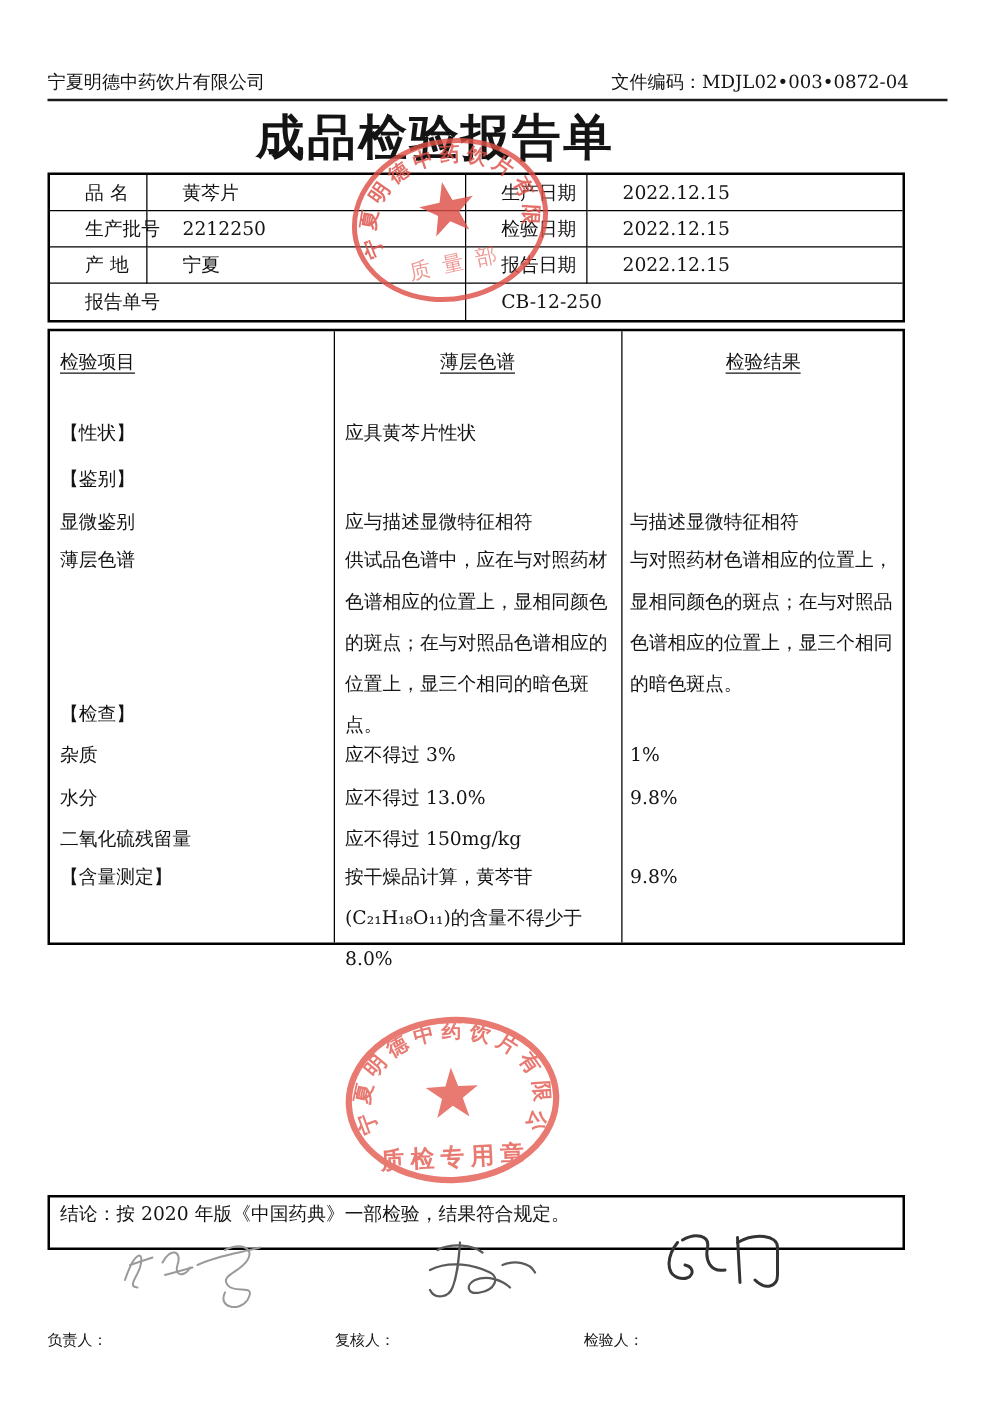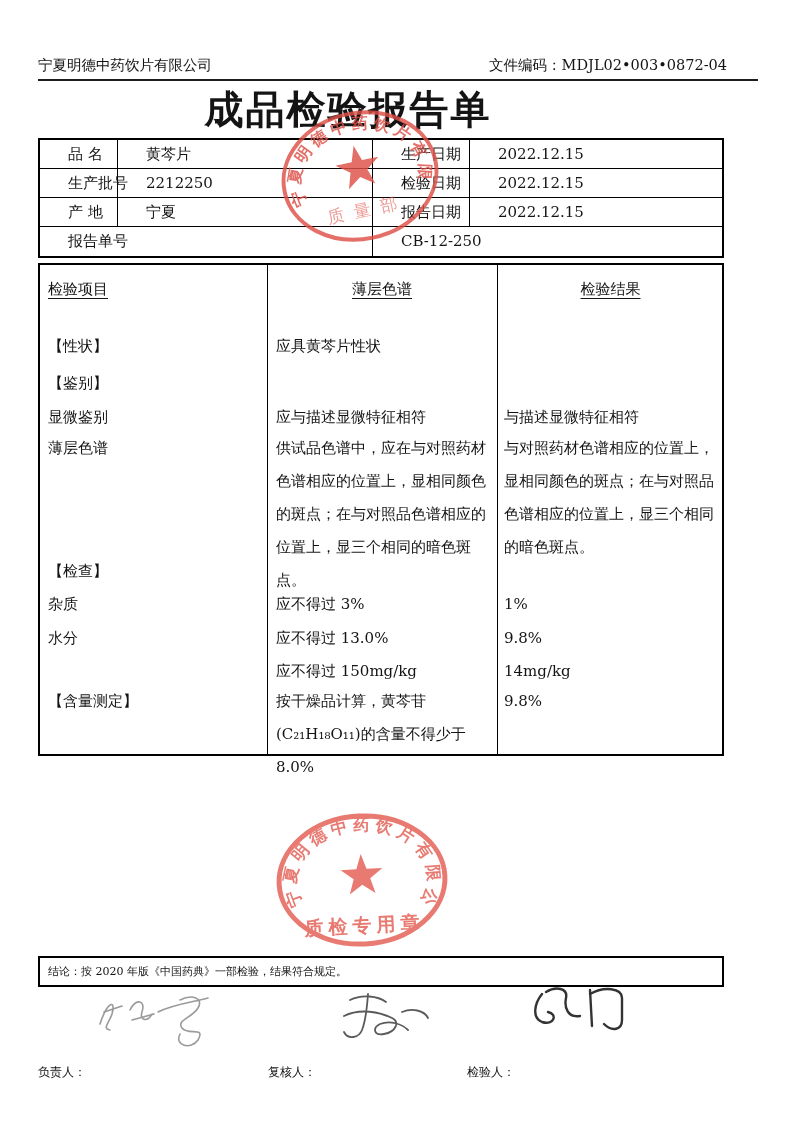--- a/index.html
+++ b/index.html
@@ -28,22 +28,22 @@
   .vline{position:absolute;top:0;bottom:0;width:1px;background:#000;}
   .v1{left:227px;} .v2{left:457px;}
   .tb{position:absolute;font-size:15px;line-height:33px;}
   .c1{left:8px;width:214px;}
   .c2{left:236px;width:217px;}
   .c3{left:464px;width:216px;}
   .colhead{text-decoration:underline;text-underline-offset:4px;}
   .center{text-align:center;}
   .h2{left:227px;width:230px;} .h3{left:457px;width:227px;}
   
-  .concl{position:absolute;left:38px;top:956px;width:686px;height:31px;
-         border:2px solid #000;box-sizing:border-box;font-size:11px;
+  .concl{position:absolute;left:38px;top:956px;width:686px;height:44px;
+         border:2px solid #000;box-sizing:border-box;font-size:15px;
          line-height:27px;padding-left:8px;}
   
   .flabel{position:absolute;top:1064px;font-size:12px;}
   .f1{left:38px;} .f2{left:268px;} .f3{left:467px;}
   
   .stamp{position:absolute;pointer-events:none;}
   .stamp-top{left:276px;top:102px;transform:rotate(-12deg);}
   .stamp-bottom{left:262px;top:810px;transform:rotate(-3deg);}
   .sig{position:absolute;pointer-events:none;}
 </style>
@@ -104,22 +104,22 @@
     <div class="tb c1" style="top:290px">【检查】</div>
 
     <div class="tb c1" style="top:323px">杂质</div>
     <div class="tb c2" style="top:323px">应不得过 3%</div>
     <div class="tb c3" style="top:323px">1%</div>
 
     <div class="tb c1" style="top:357px">水分</div>
     <div class="tb c2" style="top:357px">应不得过 13.0%</div>
     <div class="tb c3" style="top:357px">9.8%</div>
 
+    <div class="tb c1" style="top:390px">二氧化硫残留量</div>
     <div class="tb c2" style="top:390px">应不得过 150mg/kg</div>
-    <div class="tb c3" style="top:390px">14mg/kg</div>
 
     <div class="tb c1" style="top:420px">【含量测定】</div>
     <div class="tb c2" style="top:420px">按干燥品计算，黄芩苷(C₂₁H₁₈O₁₁)的含量不得少于 8.0%</div>
     <div class="tb c3" style="top:420px">9.8%</div>
   </div>
 
   <svg class="stamp stamp-top" width="168" height="148" viewBox="0 0 168 148" opacity="0.82">
     <ellipse cx="84" cy="74" rx="77" ry="63" fill="none" stroke-width="4" stroke="#dd5047"></ellipse>
     <path id="arcTop" d="M 27.6 90.1 A 60 47 0 1 1 140.4 90.1" fill="none"></path>
     <text font-size="16" font-weight="bold" letter-spacing="4.5" fill="#dd5047">

